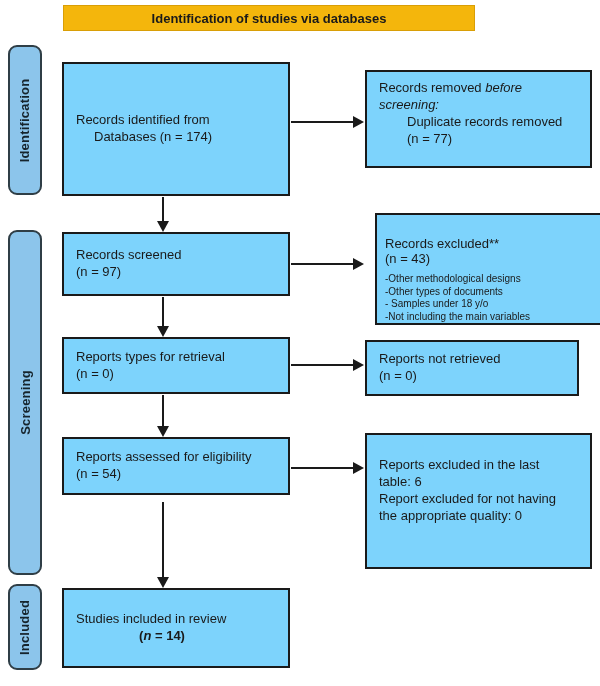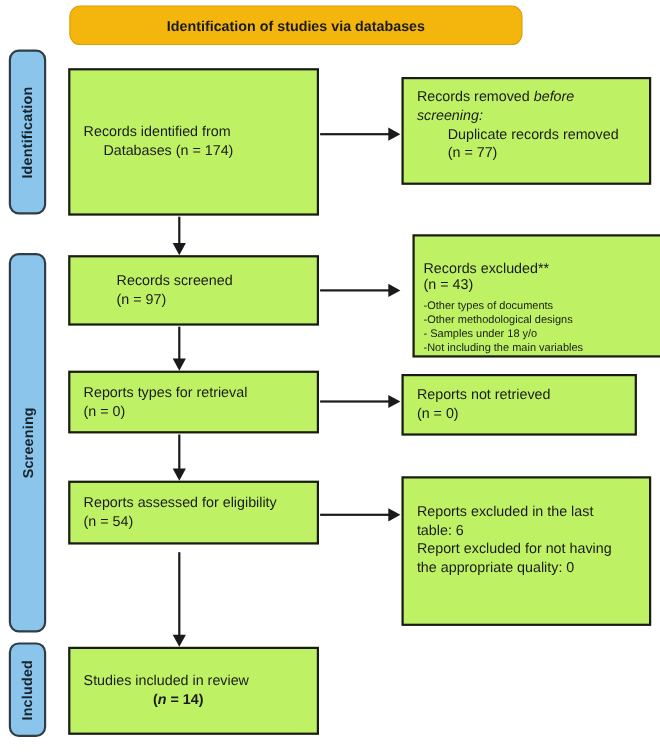--- a/index.html
+++ b/index.html
@@ -13,24 +13,24 @@
   body { background: #ffffff; font-family: "Liberation Sans", sans-serif; color: var(--text); }
   .canvas {
     position: relative;
     width: 600px;
     height: 686px;
     background: #ffffff;
     overflow: hidden;
   }
   .banner {
     position: absolute;
-    left: 63px; top: 5px; width: 412px; height: 36px;
+    left: 63px; top: 5px; width: 412px; height: 26px;
     background: var(--banner-bg);
     border: 1px solid #D99E06;
-    border-radius: 10px;
+    border-radius: 0;
     display: flex; align-items: center; justify-content: center;
     font-size: 13px; font-weight: bold;
   }
   .side-box {
     position: absolute;
     left: 8px; width: 34px;
     background: var(--sidebar-bg);
     border: 2px solid var(--sidebar-border);
     border-radius: 9px;
     display: flex; align-items: center; justify-content: center;
@@ -38,21 +38,21 @@
   }
   .side-box .vtext {
     white-space: nowrap;
     transform: rotate(-90deg);
     font-size: 13px; font-weight: bold;
     color: #16242c;
     letter-spacing: 0.2px;
   }
   .flow-box {
     position: absolute;
-    background: #bef264;
+    background: #7dd3fc;
     border: 2px solid var(--box-border);
     font-size: 13px;
     line-height: 1.3;
     display: flex; flex-direction: column; justify-content: center;
   }
   .flow-box .pad { padding: 4px 10px 4px 12px; }
   .indent1 { padding-left: 18px; }
   .indent2 { padding-left: 28px; }
   .small-lines { font-size: 10px; line-height: 1.25; padding: 2px 6px 0 8px; }
   .title-line { font-size: 13px; line-height: 1.2; }
@@ -93,21 +93,21 @@
     <span class="vtext">Included</span>
   </div>
 
   <div class="flow-box" style="left:62px;top:62px;width:228px;height:134px;">
     <div class="pad">
       <div>Records identified from</div>
       <div class="indent1">Databases (n = 174)</div>
     </div>
   </div>
 
-  <div class="flow-box" style="left:62px;top:232px;width:228px;height:64px;padding-left:30px;">
+  <div class="flow-box" style="left:62px;top:232px;width:228px;height:64px;">
     <div class="pad">
       <div>Records screened</div>
       <div>(n = 97)</div>
     </div>
   </div>
 
   <div class="flow-box" style="left:62px;top:337px;width:228px;height:57px;">
     <div class="pad">
       <div>Reports types for retrieval</div>
       <div>(n = 0)</div>
@@ -135,22 +135,22 @@
       <div class="indent2">(n = 77)</div>
     </div>
   </div>
 
   <div class="flow-box" style="left:365px;top:213px;width:227px;height:112px;justify-content:flex-end;margin-left:10px;">
     <div class="pad" style="padding-top:6px;padding-left:8px;">
       <div class="title-line">Records excluded**</div>
       <div class="title-line">(n = 43)</div>
     </div>
     <div class="small-lines">
+      <div>-Other methodological designs</div>
       <div>-Other types of documents</div>
-      <div>-Other methodological designs</div>
       <div>- Samples under 18 y/o</div>
       <div>-Not including the main variables</div>
     </div>
   </div>
 
   <div class="flow-box" style="left:365px;top:340px;width:214px;height:56px;">
     <div class="pad">
       <div>Reports not retrieved</div>
       <div>(n = 0)</div>
     </div>

